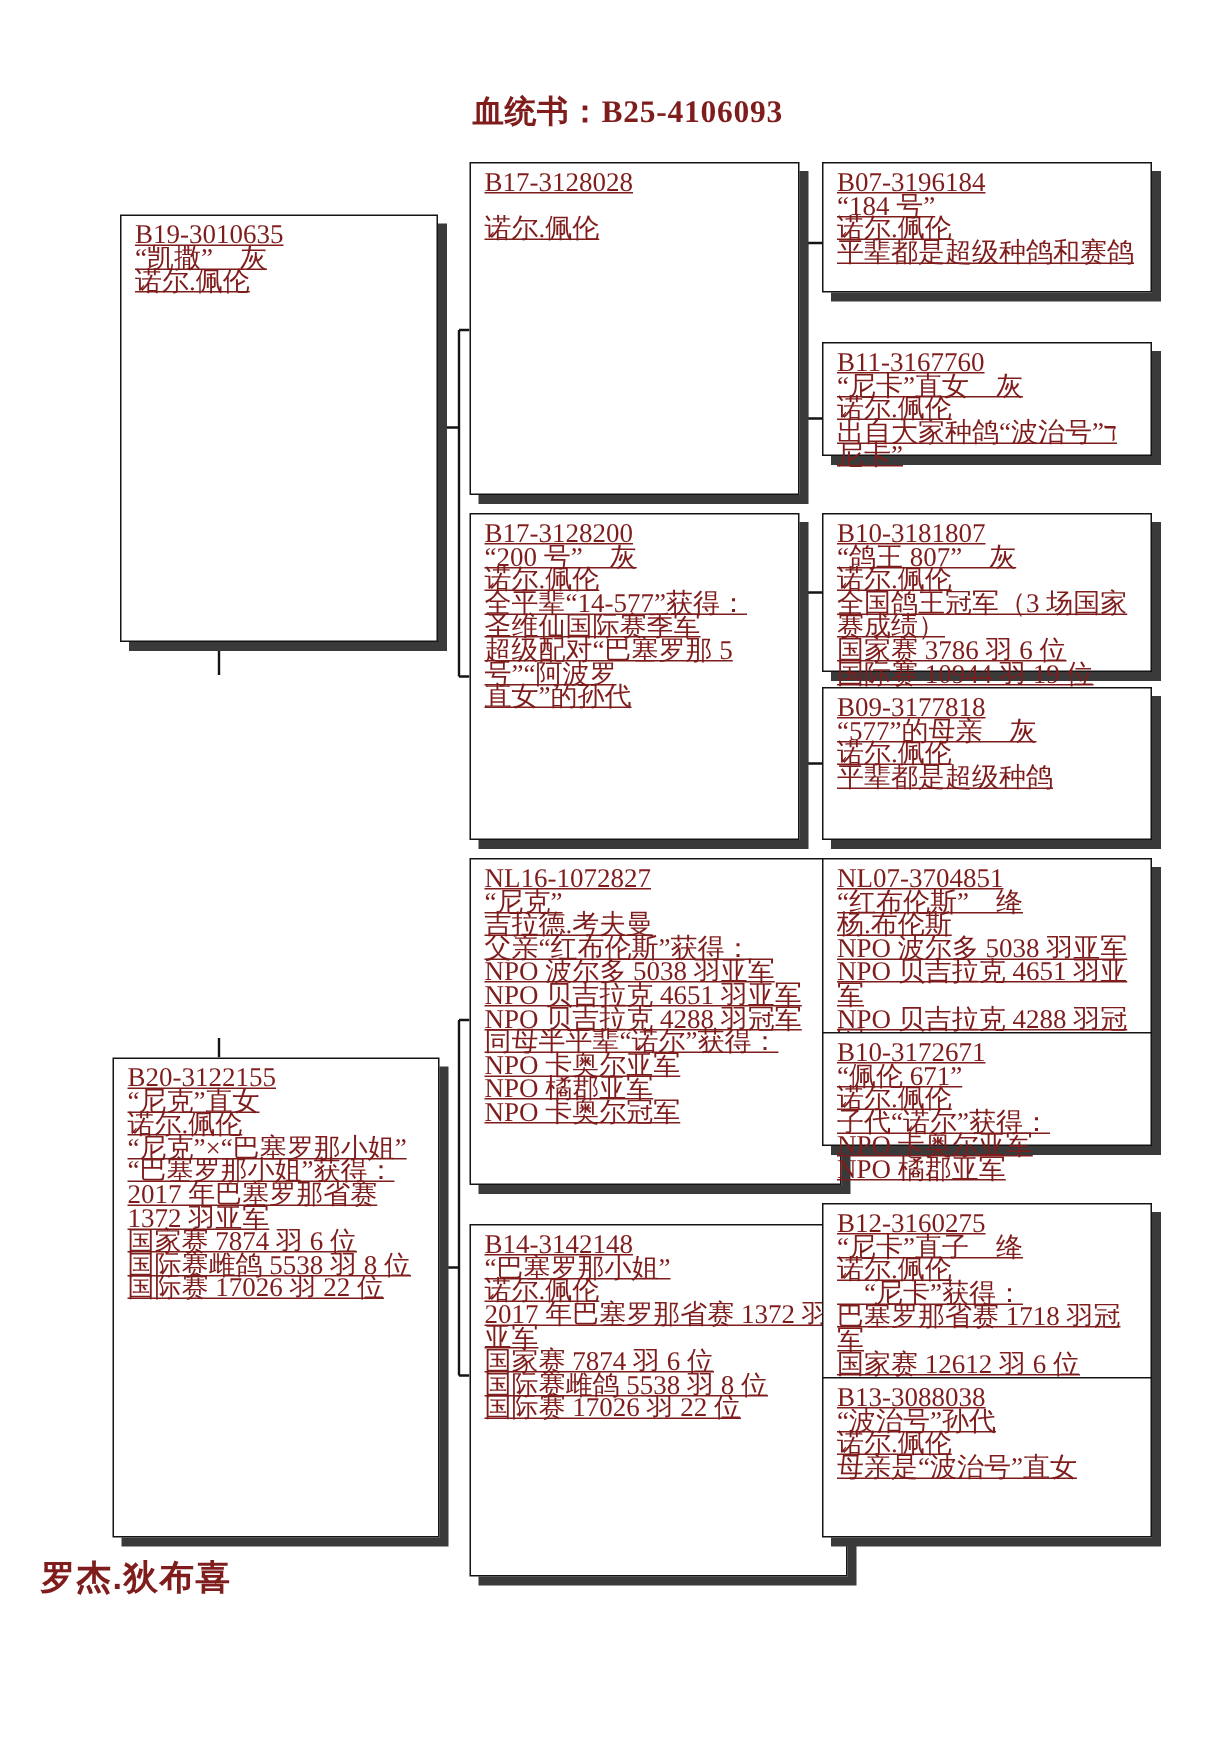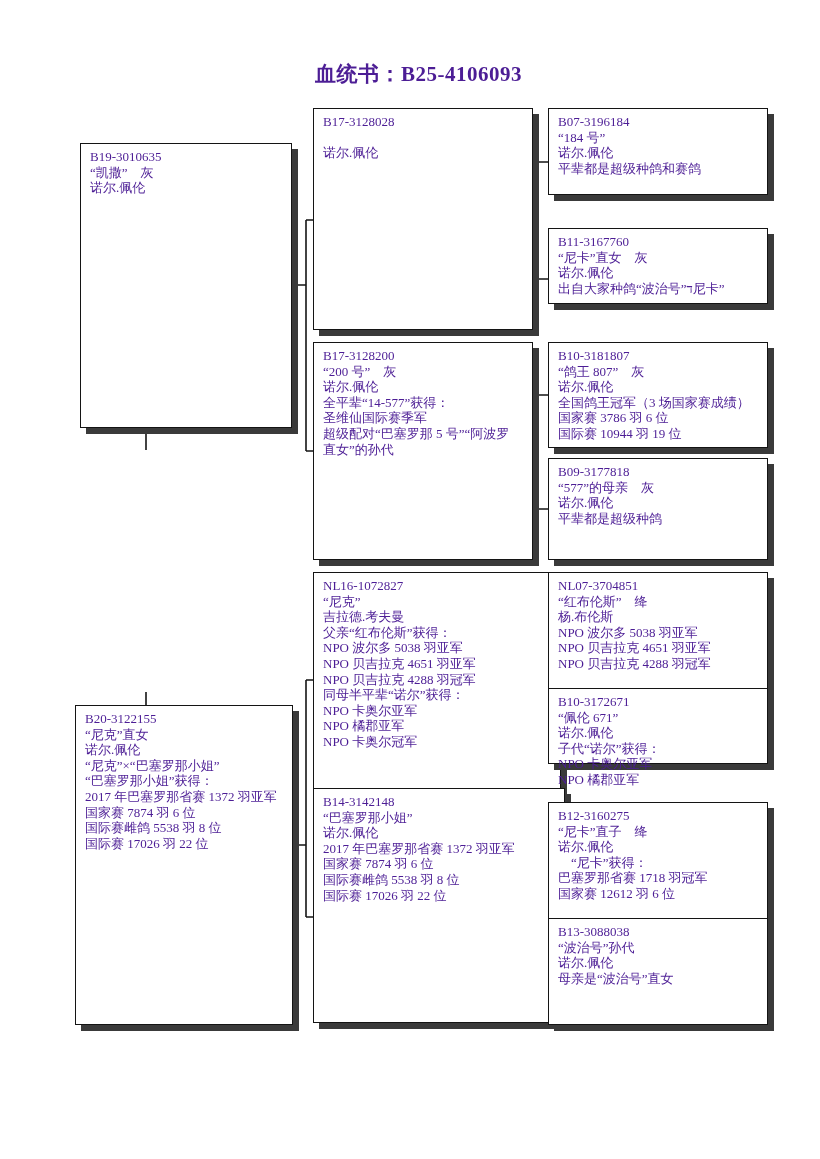--- a/index.html
+++ b/index.html
@@ -1,43 +1,44 @@
 <!DOCTYPE html>
 <html><head>
 <meta charset="utf-8">
 <style>
   html,body{margin:0;padding:0;background:#ffffff;}
   #page{
     position:relative;
     width:820px;height:1159px;
     background:#ffffff;
     font-family:"Liberation Serif","DejaVu Serif",serif;
-    color:#4c1d95;
+    color:#7f1d1d;
     overflow:hidden;
   }
   #title{
     position:absolute;
     left:315px;top:60px;
     font-size:21px;
     font-weight:bold;
     letter-spacing:0.5px;
     white-space:nowrap;
   }
   .box{
     position:absolute;
     background:#ffffff;
     border:1.5px solid #141414;
     box-shadow:6px 6px 0 #3a3a3a;
     box-sizing:border-box;
   }
   .box-text{
     padding:5px 8px 3px 9px;
-    font-size:13px;
+    font-size:18px;
     line-height:15.6px;
     white-space:pre-line;
+    text-decoration:underline;
   }
   #connectors{
     position:absolute;left:0;top:0;
     pointer-events:none;
   }
   #footer{
     position:absolute;
     left:27px;top:1036px;
     font-family:"Liberation Sans","DejaVu Sans",sans-serif;
     font-size:23px;
@@ -108,21 +109,21 @@
 父亲“红布伦斯”获得：
 NPO 波尔多 5038 羽亚军
 NPO 贝吉拉克 4651 羽亚军
 NPO 贝吉拉克 4288 羽冠军
 同母半平辈“诺尔”获得：
 NPO 卡奥尔亚军
 NPO 橘郡亚军
 NPO 卡奥尔冠军</div>
   </div>
 
-  <div class="box" style="left:313px;top:788px;width:252px;height:235px">
+  <div class="box" style="left:313px;top:816px;width:252px;height:235px">
     <div class="box-text">B14-3142148
 “巴塞罗那小姐”
 诺尔.佩伦
 2017 年巴塞罗那省赛 1372 羽亚军
 国家赛 7874 羽 6 位
 国际赛雌鸽 5538 羽 8 位
 国际赛 17026 羽 22 位</div>
   </div>
 
   <div class="box" style="left:548px;top:108px;width:220px;height:87px">
@@ -182,14 +183,15 @@
 国家赛 12612 羽 6 位</div>
   </div>
 
   <div class="box" style="left:548px;top:918px;width:220px;height:107px">
     <div class="box-text">B13-3088038
 “波治号”孙代
 诺尔.佩伦
 母亲是“波治号”直女</div>
   </div>
 
+  <div id="footer">罗杰.狄布喜</div>
 
 </div>
 
 </body></html>

